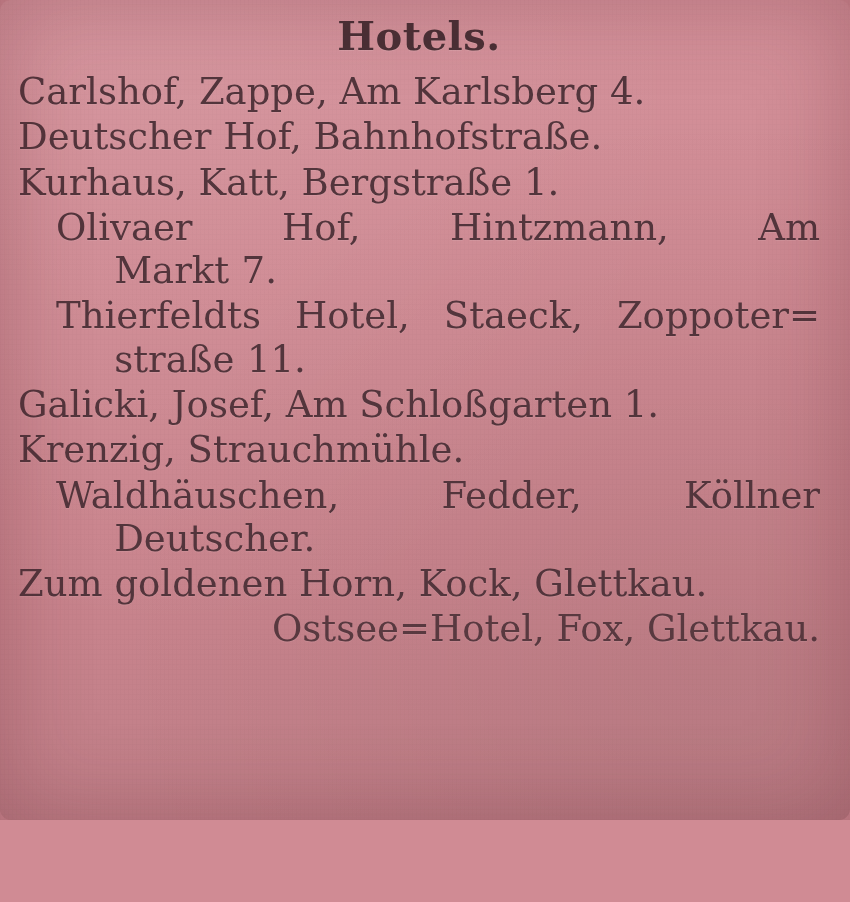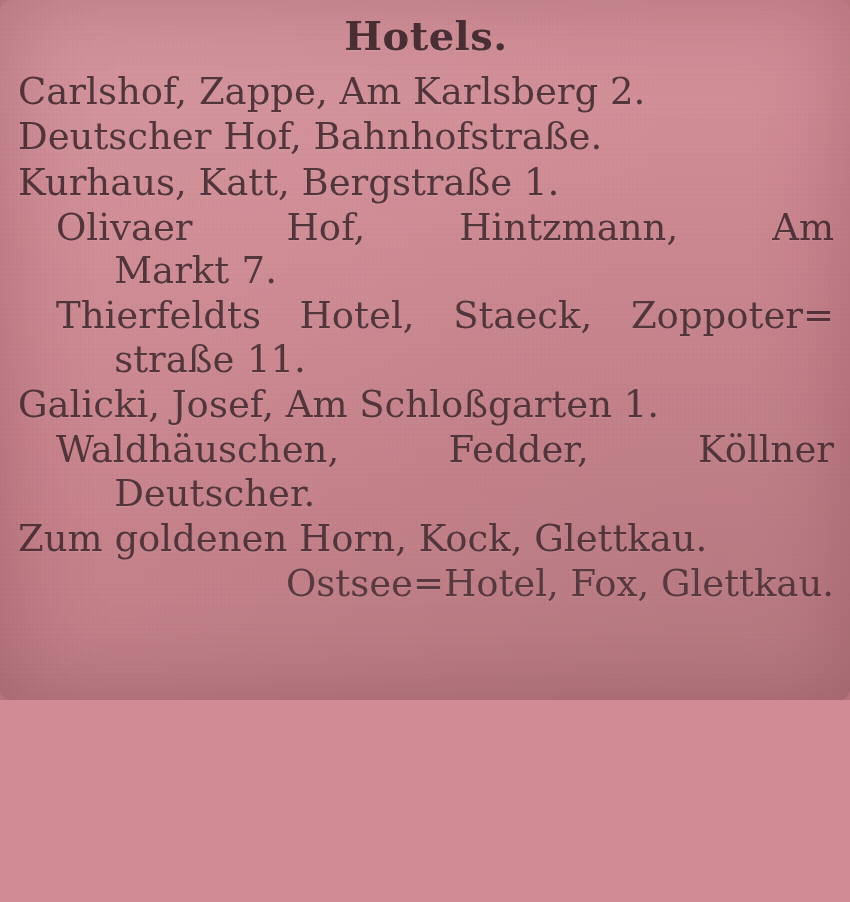--- a/index.html
+++ b/index.html
@@ -10,27 +10,27 @@
     width: 850px;
     height: 902px;
     overflow: hidden;
     background: #d08b94;
     font-family: "DejaVu Serif", serif;
   }
   
   #page {
     position: relative;
     width: 850px;
-    height: 700px;
+    height: 820px;
     box-sizing: border-box;
     background:
       radial-gradient(ellipse at 20% 10%, rgba(255,255,255,0.055), rgba(255,255,255,0) 55%),
       radial-gradient(ellipse at 85% 80%, rgba(0,0,0,0.06), rgba(0,0,0,0) 60%),
       linear-gradient(180deg, #d4919a 0%, #cf8a93 35%, #c9848d 70%, #c07f88 100%);
-    padding: 12px 16px 0 18px;
+    padding: 12px 30px 0 18px;
     border-radius: 11px;
   }
   
   #grain {
     position: absolute;
     inset: 0;
     pointer-events: none;
     background:
       repeating-linear-gradient(90deg, rgba(0,0,0,0.020) 0px, rgba(0,0,0,0.020) 1px, rgba(255,255,255,0) 1px, rgba(255,255,255,0) 4px),
       repeating-linear-gradient(0deg, rgba(0,0,0,0.014) 0px, rgba(0,0,0,0.014) 1px, rgba(255,255,255,0) 1px, rgba(255,255,255,0) 5px);
@@ -91,21 +91,21 @@
 </head>
 <body>
 
 <div id="page">
 
   <h1 class="heading">Hotels.</h1>
 
   <ul class="entries">
 
     <li class="entry">
-      <span>Carlshof, Zappe, Am Karlsberg 2.</span>
+      <span>Carlshof, Zappe, Am Karlsberg 4.</span>
     </li>
 
 
     <li class="entry">
       <span>Deutscher Hof, Bahnhofstraße.</span>
     </li>
 
     <li class="entry">
       <span>Kurhaus, Katt, Bergstraße 1.</span>
     </li>
@@ -117,20 +117,23 @@
 
     <li class="entry wrap">
       <span class="lead">Thierfeldts Hotel, Staeck, Zoppoter=</span>
       <span class="cont">straße 11.</span>
     </li>
 
     <li class="entry">
       <span>Galicki, Josef, Am Schloßgarten 1.</span>
     </li>
 
+    <li class="entry">
+      <span>Krenzig, Strauchmühle.</span>
+    </li>
 
     <li class="entry wrap">
       <span class="lead">Waldhäuschen, Fedder, Köllner</span>
       <span class="cont">Deutscher.</span>
     </li>
 
     <li class="entry">
       <span>Zum goldenen Horn, Kock, Glettkau.</span>
     </li>
 

